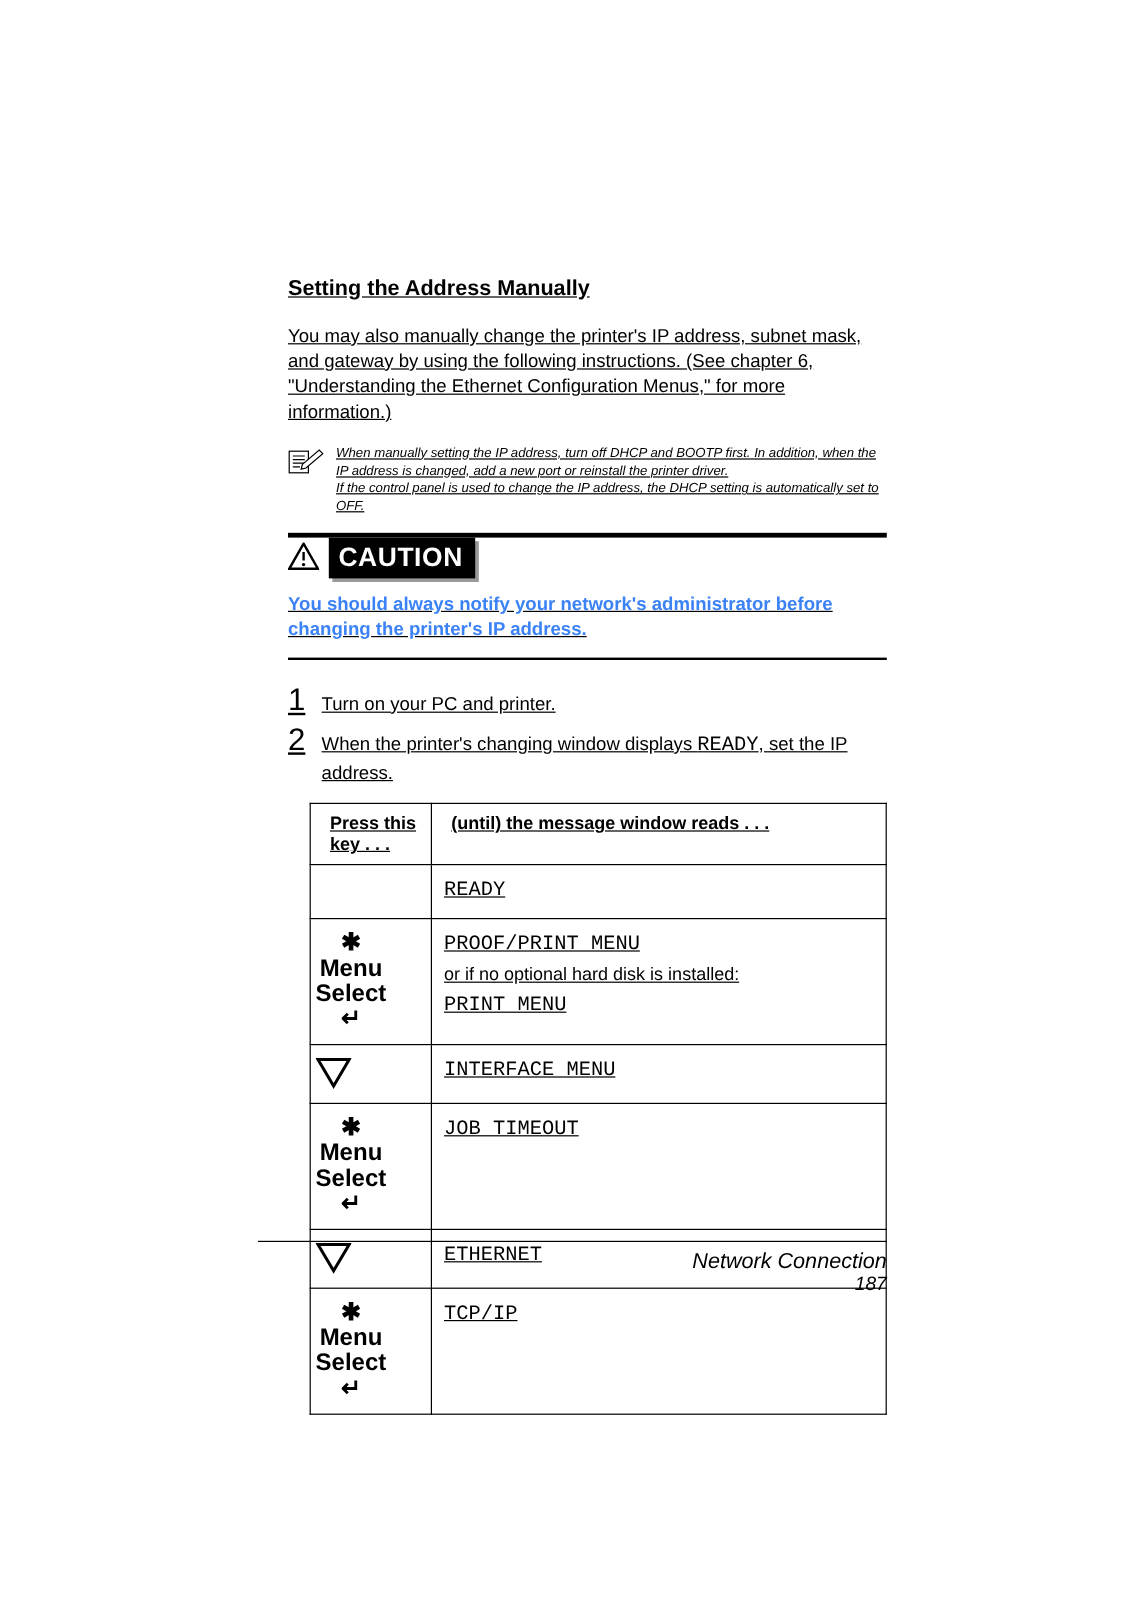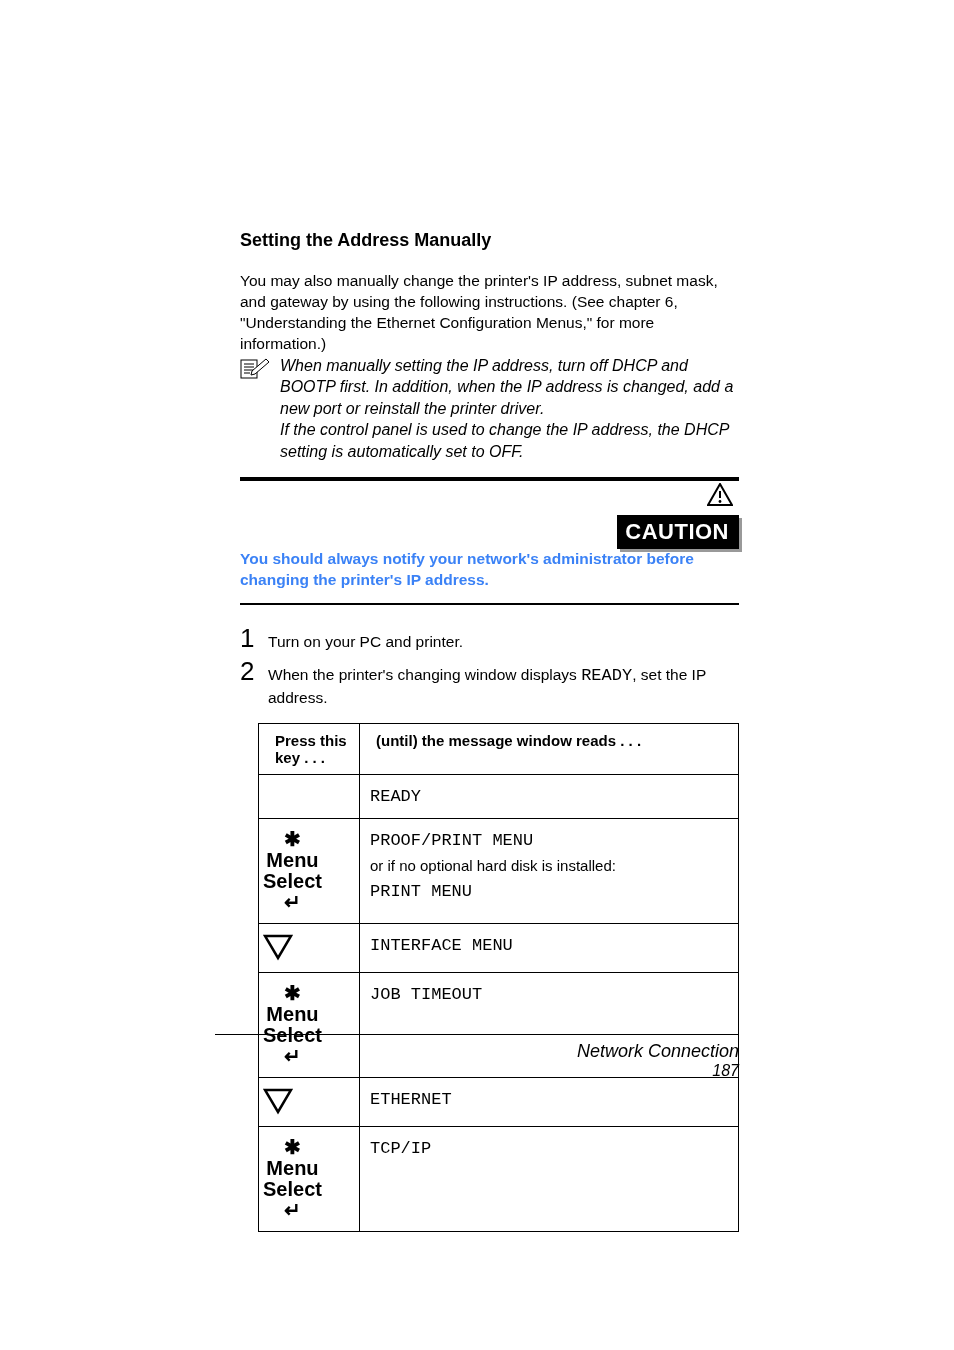--- a/index.html
+++ b/index.html
@@ -8,56 +8,57 @@
     font-family: Arial, Helvetica, sans-serif;
     background: #fff;
     color: #000;
   }
   .page {
     width: 954px;
     height: 1350px;
     position: relative;
     box-sizing: border-box;
     padding: 230px 215px 0 240px;
+    text-decoration: underline;
   }
   .section-heading {
     font-weight: bold;
     font-size: 18px;
     margin-bottom: 20px;
   }
   .body-para {
     font-size: 15.5px;
     line-height: 1.35;
+    margin-bottom: 16px;
   }
   .note-block {
     display: flex;
     align-items: flex-start;
     margin-bottom: 14px;
   }
   .note-icon {
     flex: 0 0 40px;
     padding-top: 2px;
   }
   .note-text {
     font-style: italic;
-    font-size: 16px;
+    font-size: 11px;
     line-height: 1.35;
   }
   .caution-bar {
     border-top: 4px solid #000;
     border-bottom: 2px solid #000;
     padding: 0 0 12px 0;
     margin-bottom: 18px;
   }
   .caution-head-row {
     display: flex;
-    align-items: flex-end;
+    align-items: center;
     margin-top: -4px;
-    margin-bottom: 0;
-    flex-direction: column;
+    margin-bottom: 12px;
   }
   .caution-warn-icon {
     margin-right: 6px;
     flex: 0 0 28px;
     padding-top: 6px;
   }
   .caution-label {
     background: #000;
     color: #fff;
     font-weight: bold;

